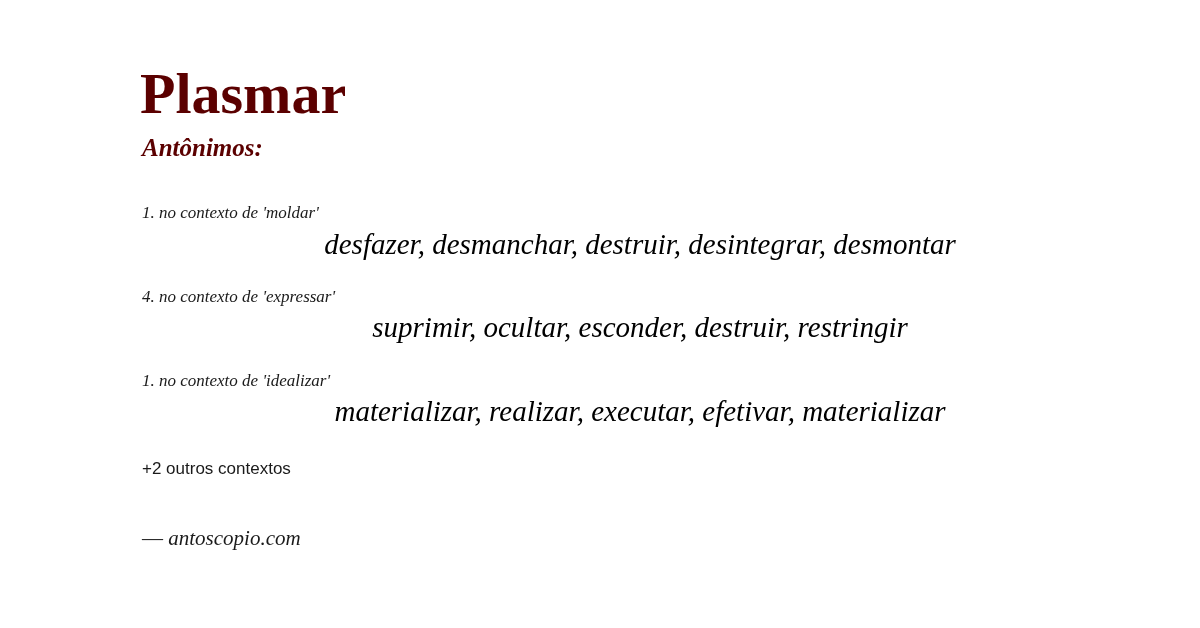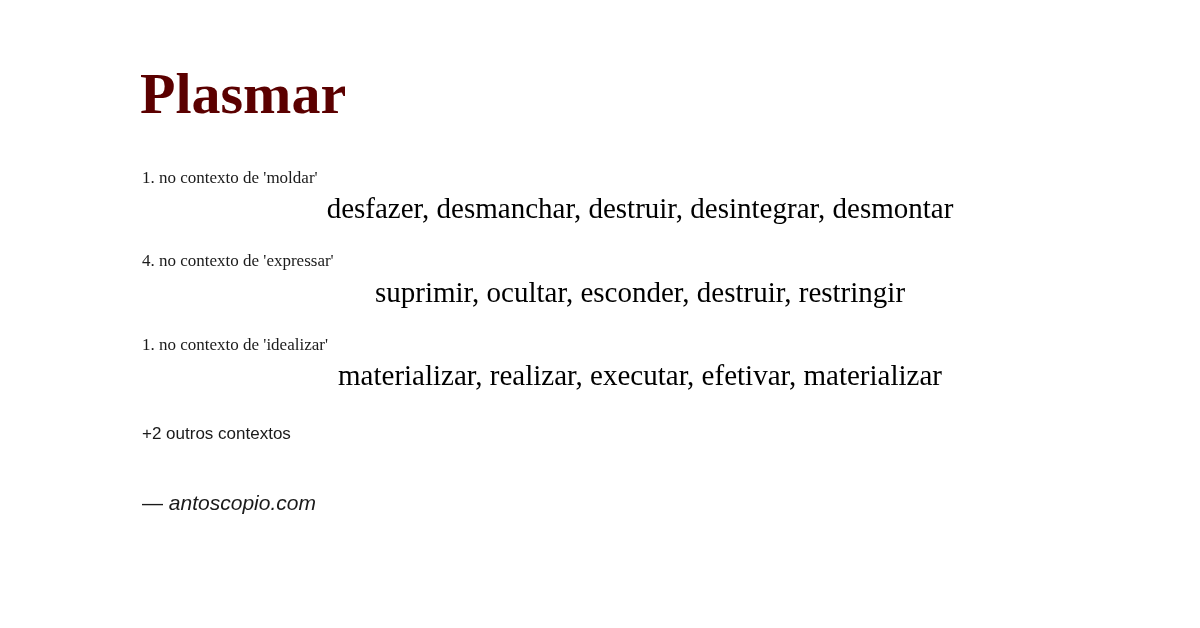--- a/index.html
+++ b/index.html
@@ -34,20 +34,21 @@
     font-family: "Liberation Serif", serif;
     font-size: 25px;
     font-weight: bold;
     font-style: italic;
     color: #5b0000;
     margin: 8px 0 0 2px;
     line-height: 1.1;
   }
   .senses {
     margin-top: 42px;
+    font-style: italic;
   }
   .sense {
     margin-bottom: 25px;
   }
   .sense-context {
     font-family: "Liberation Serif", serif;
     font-size: 17px;
     color: #1a1a1a;
     margin: 0 0 2px 2px;
     line-height: 1.2;
@@ -60,37 +61,38 @@
     margin: 0;
     text-align: center;
   }
   .more-contexts {
     font-family: Liberation Sans, sans-serif;
     font-size: 17px;
     color: #1a1a1a;
     margin: 30px 0 0 2px;
   }
   .source {
-    font-family: Liberation Sans, sans-serif;
+    font-family: Liberation Serif, serif;
     font-size: 21px;
     font-style: italic;
     color: #1a1a1a;
     margin: 47px 0 0 2px;
   }
   .source .dash {
     font-style: normal;
   }
 </style>
 </head>
 <body>
 
 <div class="page">
 
   <h1 class="word-title">Plasmar</h1>
 
+  <div class="subtitle">Antônimos:</div>
 
   <div class="senses">
 
     <div class="sense">
       <div class="sense-context">1. no contexto de 'moldar'</div>
       <div class="sense-words">desfazer, desmanchar, destruir, desintegrar, desmontar</div>
     </div>
 
     <div class="sense">
       <div class="sense-context">4. no contexto de 'expressar'</div>

